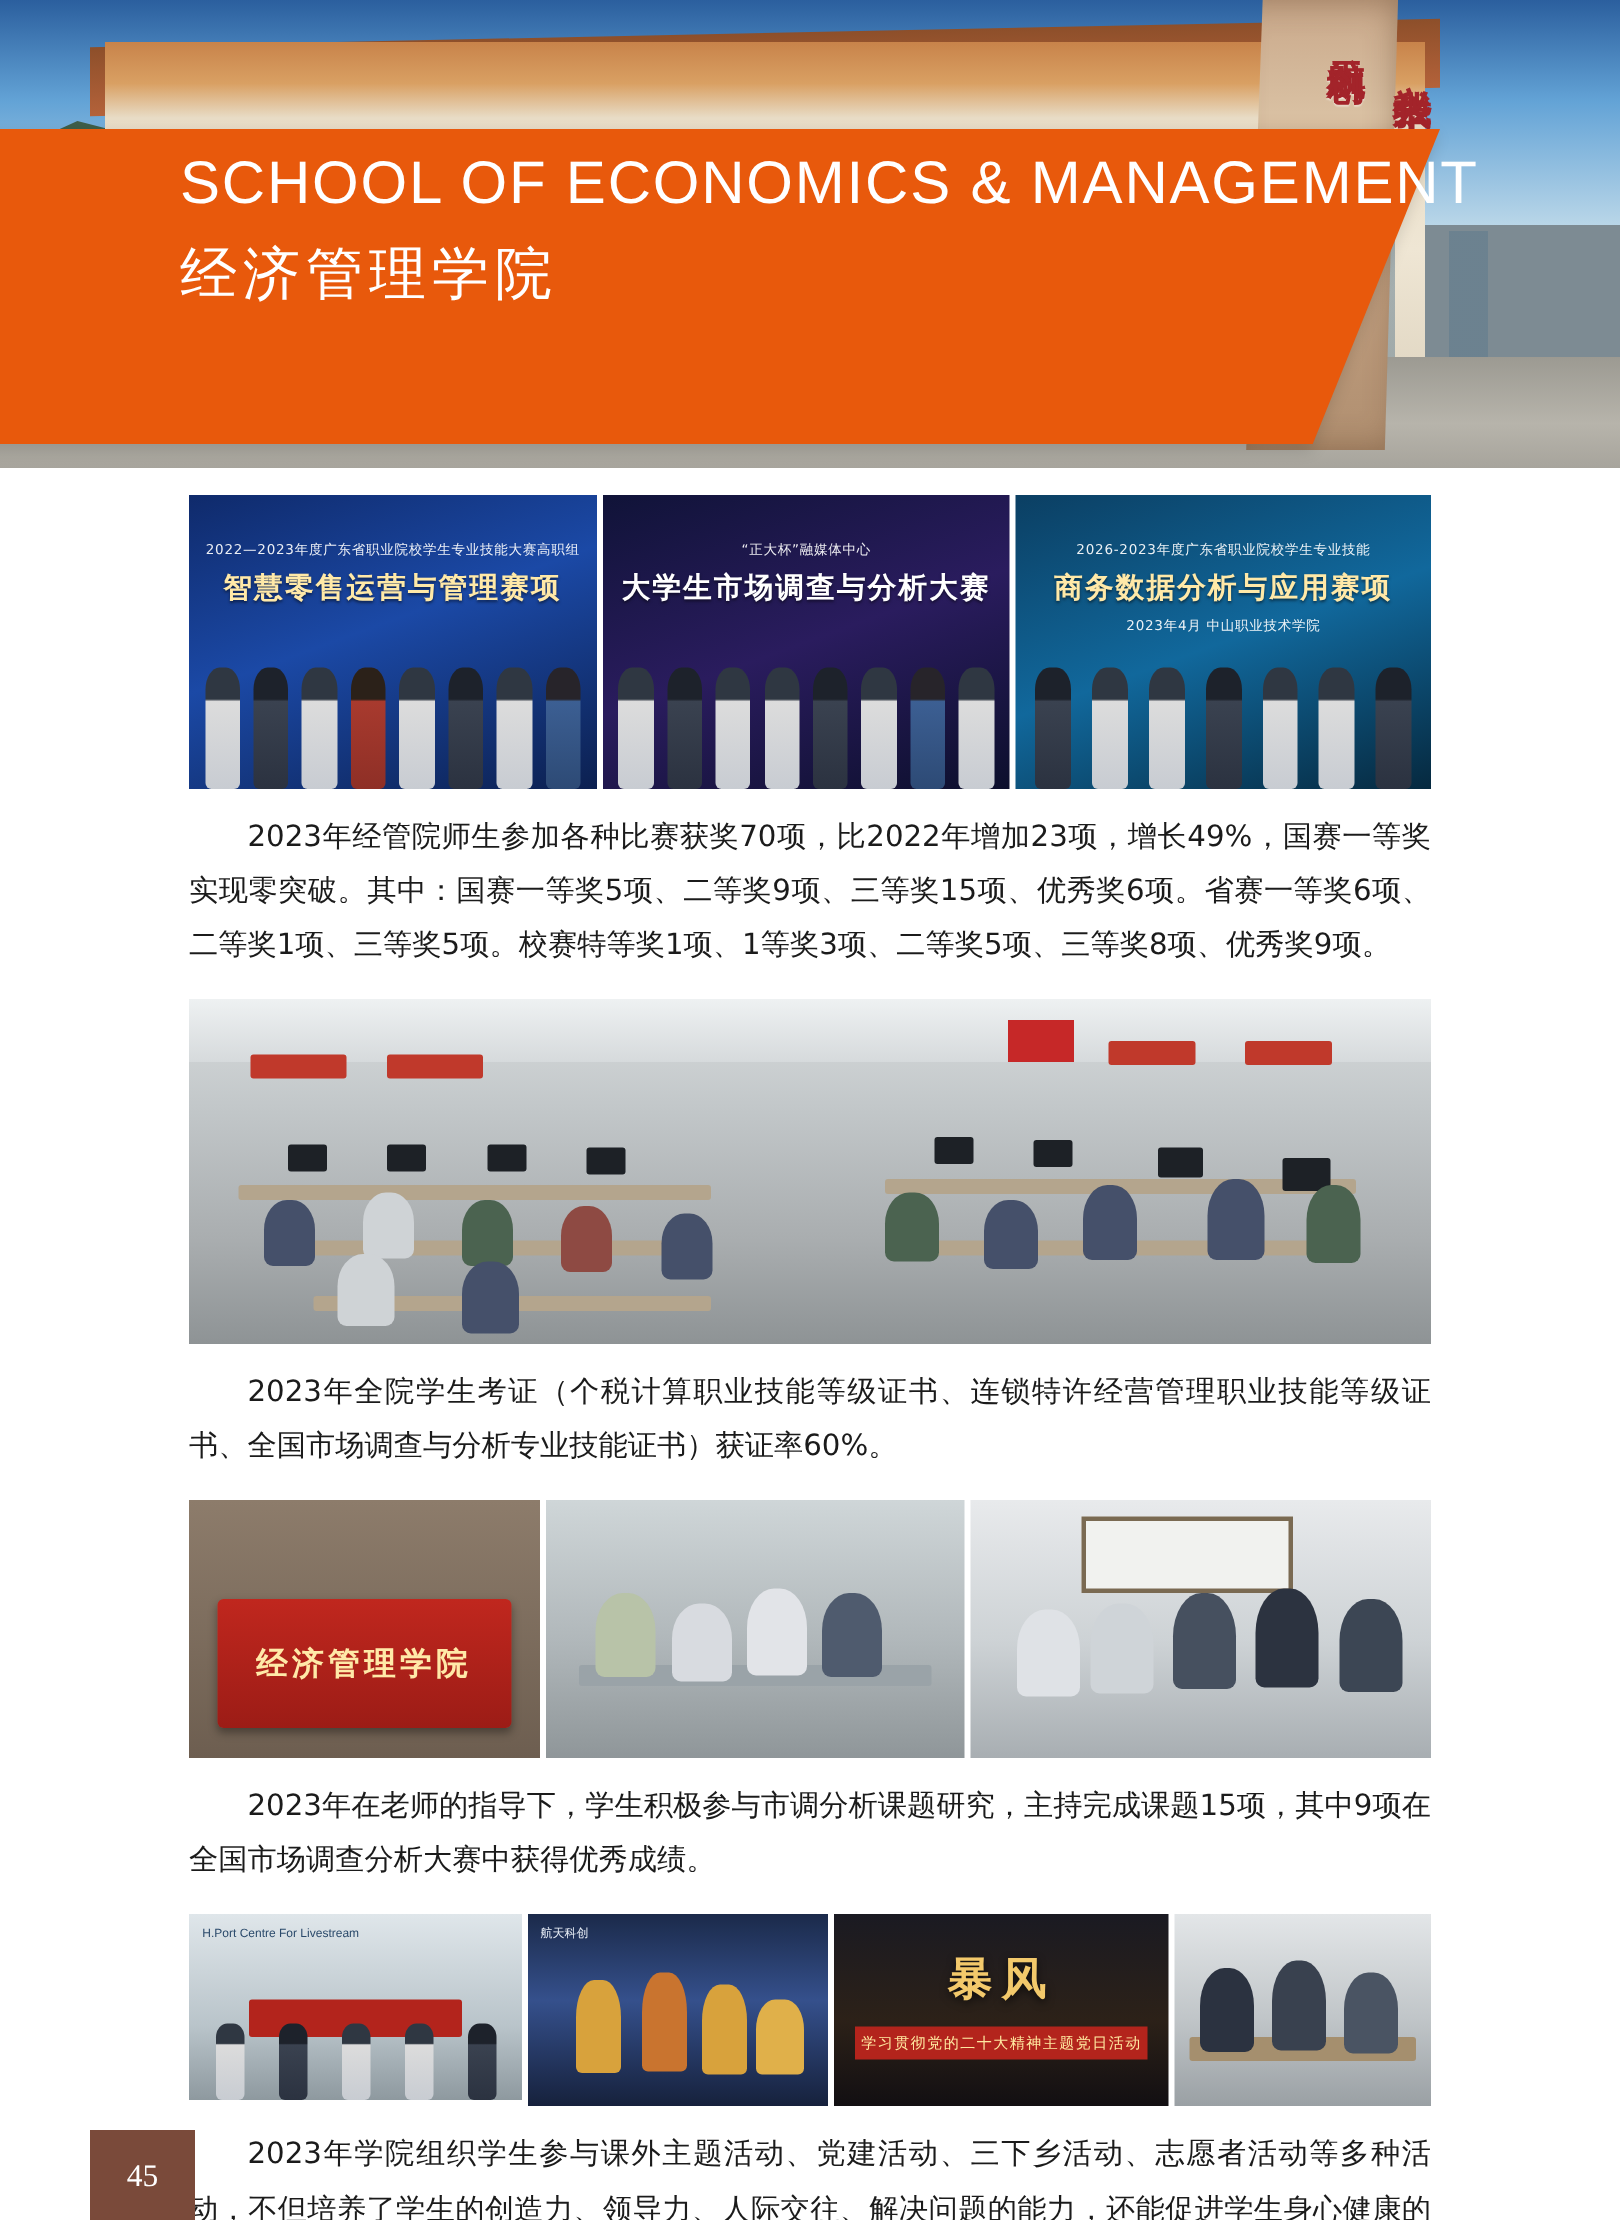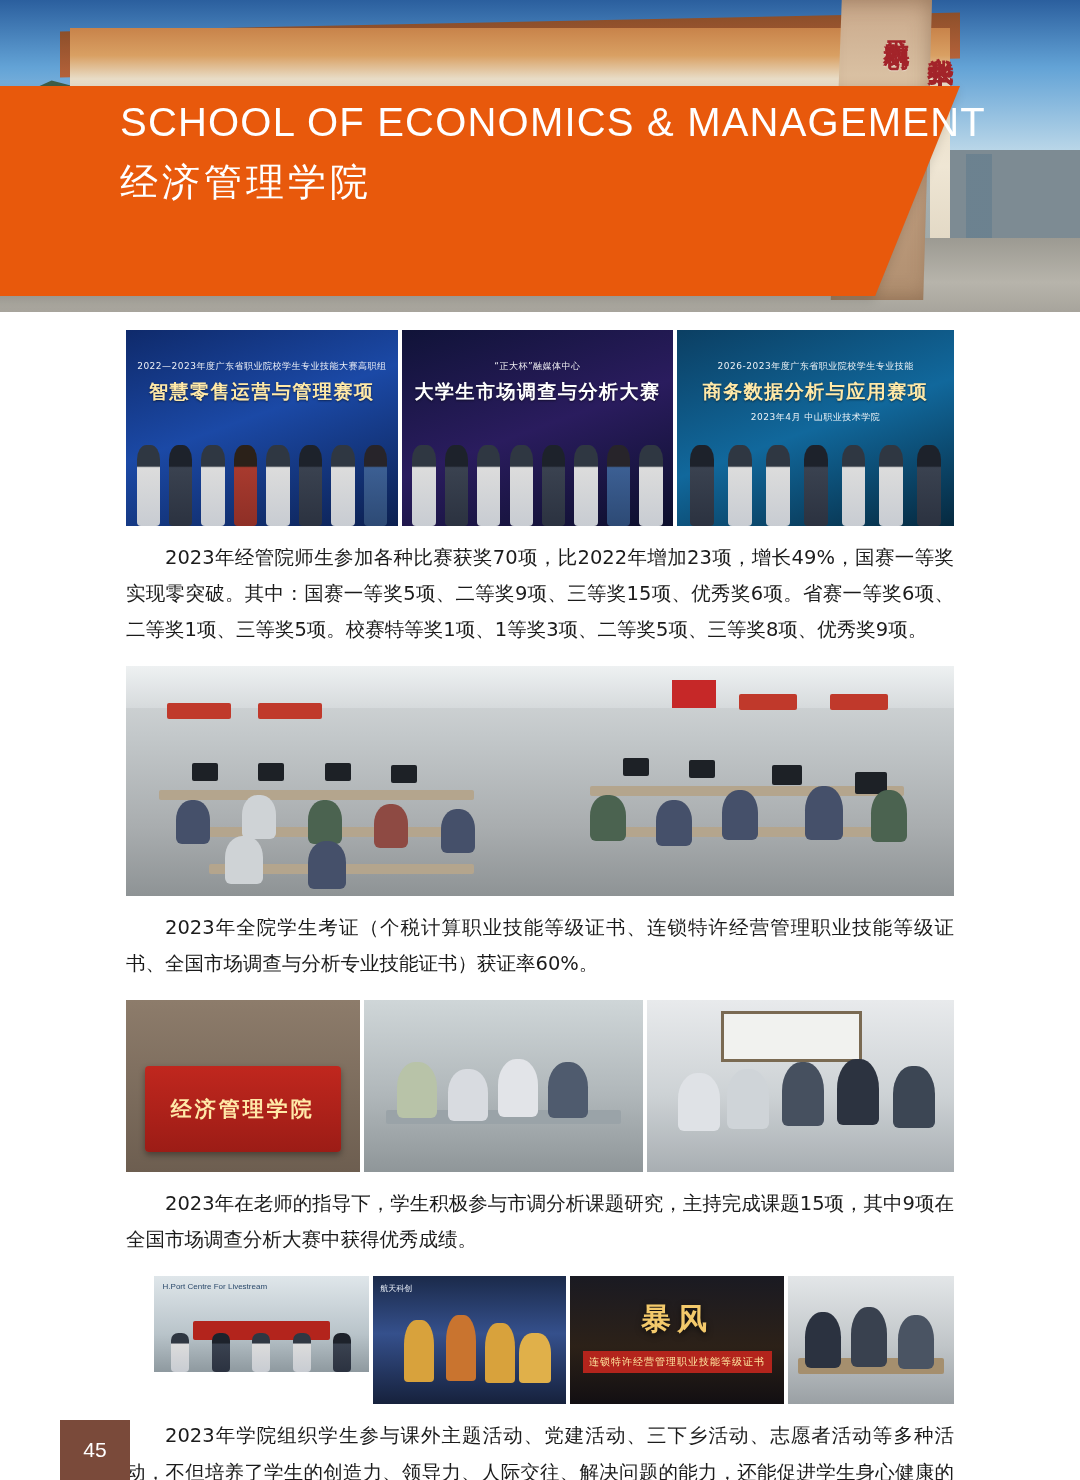--- a/index.html
+++ b/index.html
@@ -326,21 +326,21 @@
   .footer-tab {
     position: absolute;
     left: 60px; bottom: 0;
     width: 70px; height: 60px;
     background: #7a4a3a;
     color: #ffffff;
     display: flex;
     align-items: center;
     justify-content: center;
     font-size: 21px;
-    font-family: Liberation Sans, sans-serif;
+    font-family: Liberation Serif, serif;
   }
 </style>
 </head>
 <body>
 
 <div class="hero">
   <div class="hero-sky"></div>
   <div class="hero-hill"></div>
   <div class="hero-roof"></div>
   <div class="hero-building">
@@ -476,21 +476,21 @@
       <div class="seat" style="left:26%;top:40%;width:42px;height:60px;background:#cfd4d8;"></div>
       <div class="seat" style="left:44%;top:36%;width:42px;height:64px;background:#46505f;"></div>
       <div class="seat" style="left:62%;top:34%;width:42px;height:66px;background:#2c3340;"></div>
       <div class="seat" style="left:80%;top:38%;width:42px;height:62px;background:#3c4654;"></div>
     </div>
   </div>
 
   <p class="para">2023年在老师的指导下，学生积极参与市调分析课题研究，主持完成课题15项，其中9项在全国市场调查分析大赛中获得优秀成绩。</p>
 
   <div class="photo-row">
-    <div class="photo ph-expo" style="width:228px;height:96px;margin-left:28px;">
+    <div class="photo ph-expo" style="width:228px;height:124px;">
       <div style="position:absolute;left:4%;top:6%;font-size:8px;color:#2b4a6b;font-family:'Liberation Sans',sans-serif;">H.Port Centre For Livestream</div>
       <div style="position:absolute;left:18%;top:46%;width:64%;height:20%;background:#b3241c;border-radius:2px;"></div>
       <div class="people-row">
         <div class="person"></div>
         <div class="person dark"></div>
         <div class="person"></div>
         <div class="person"></div>
         <div class="person dark"></div>
       </div>
     </div>
@@ -498,21 +498,21 @@
     <div class="photo ph-stage" style="width:200px;height:128px;">
       <div style="position:absolute;left:4%;top:5%;font-size:8px;color:#e8eef6;">航天科创</div>
       <div class="seat" style="left:16%;top:34%;width:30px;height:62px;background:#d8a23c;border-radius:40% 40% 4px 4px;"></div>
       <div class="seat" style="left:38%;top:30%;width:30px;height:66px;background:#c9742f;border-radius:40% 40% 4px 4px;"></div>
       <div class="seat" style="left:58%;top:36%;width:30px;height:60px;background:#d8a23c;border-radius:40% 40% 4px 4px;"></div>
       <div class="seat" style="left:76%;top:44%;width:32px;height:50px;background:#e0b04a;border-radius:40% 40% 4px 4px;"></div>
     </div>
 
     <div class="photo ph-hall" style="width:228px;height:128px;">
       <div class="gold-text">暴风</div>
-      <div class="hall-banner">连锁特许经营管理职业技能等级证书</div>
+      <div class="hall-banner">学习贯彻党的二十大精神主题党日活动</div>
     </div>
 
     <div class="photo ph-desk" style="width:164px;height:128px;">
       <div class="desk" style="left:6%;top:64%;width:88%;height:16px;background:#a58f6e;"></div>
       <div class="seat" style="left:10%;top:28%;width:36px;height:56px;background:#2b3240;"></div>
       <div class="seat" style="left:38%;top:24%;width:36px;height:60px;background:#39414f;"></div>
       <div class="seat" style="left:66%;top:30%;width:36px;height:54px;background:#4a5463;"></div>
     </div>
   </div>
 

